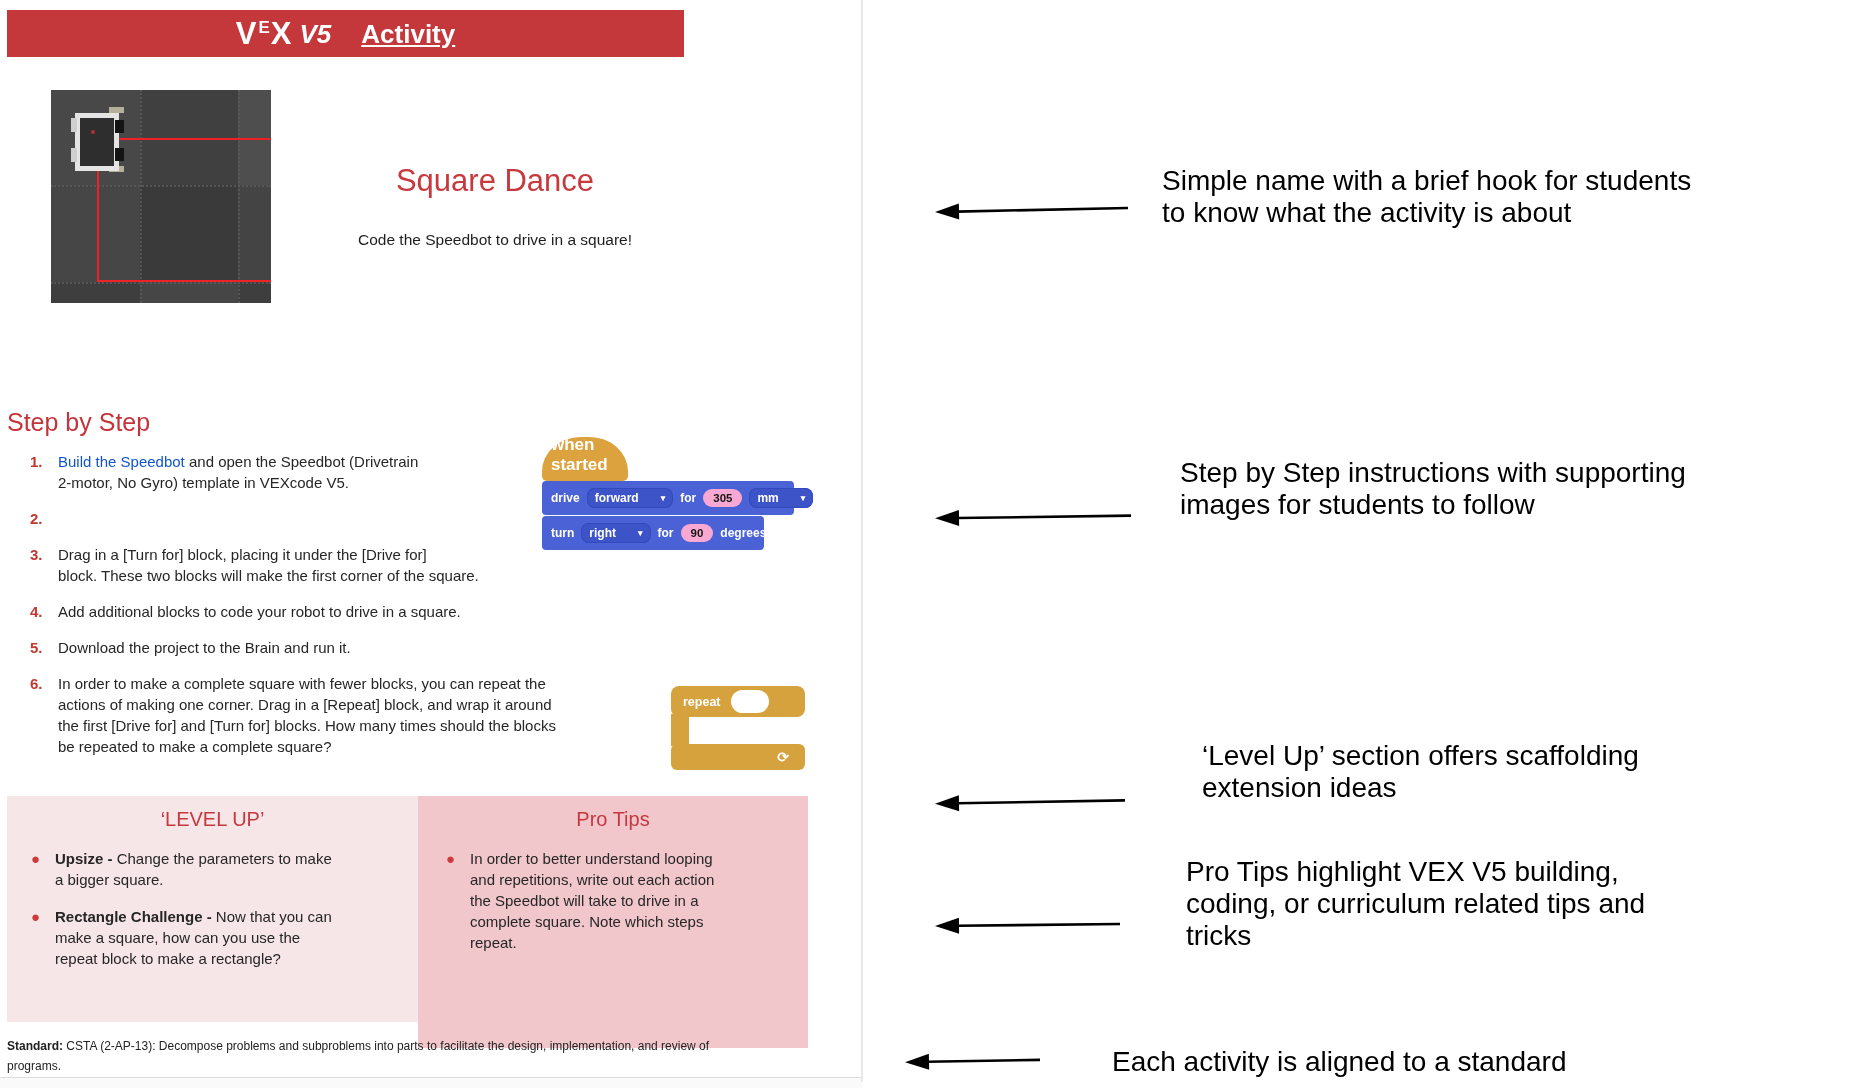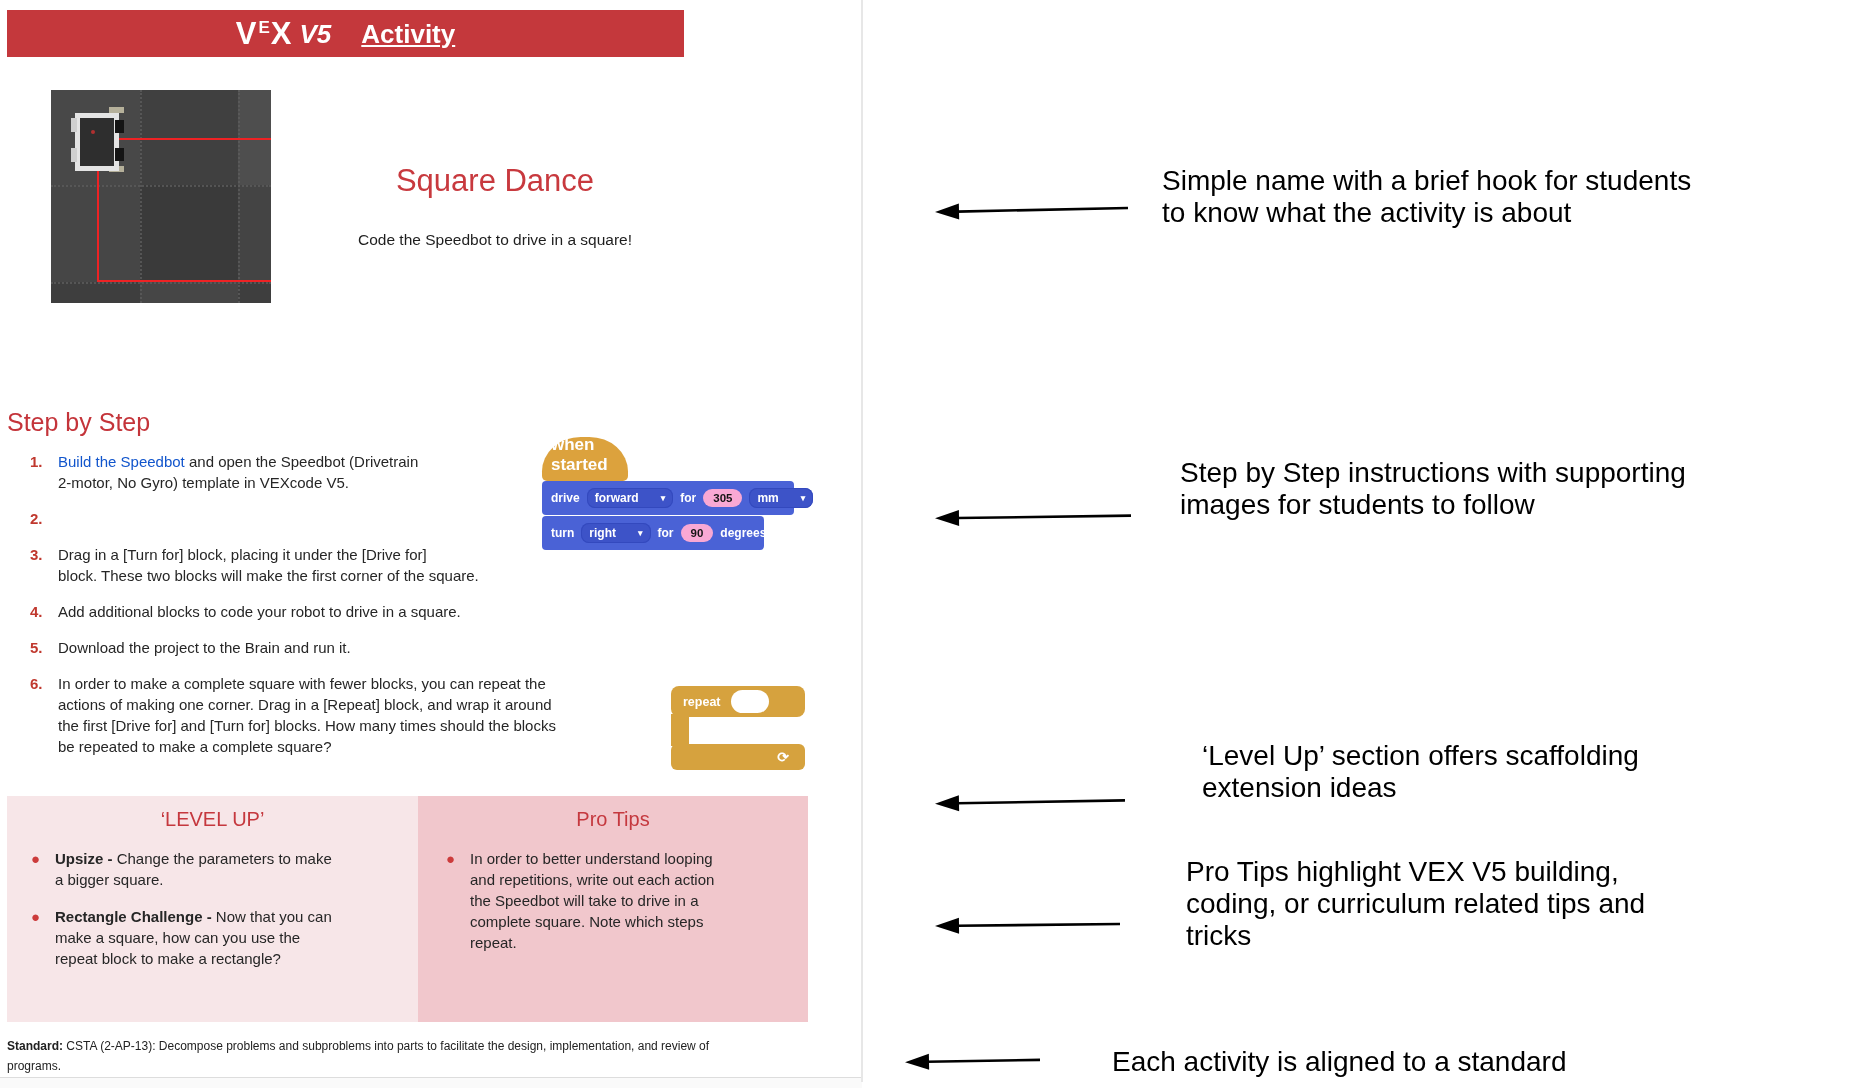--- a/index.html
+++ b/index.html
@@ -67,21 +67,21 @@
   .rep-top{position:absolute;left:0;top:0;width:134px;height:31px;background:#D6A23E;border-radius:8px;
            display:flex;align-items:center;gap:10px;padding-left:12px;box-sizing:border-box;}
   .rep-oval{width:38px;height:23px;background:#fff;border-radius:999px;}
   .rep-spine{position:absolute;left:0;top:28px;width:18px;height:32px;background:#D6A23E;}
   .rep-bot{position:absolute;left:0;top:58px;width:134px;height:26px;background:#D6A23E;border-radius:6px;
            display:flex;align-items:center;justify-content:flex-end;padding-right:16px;box-sizing:border-box;font-size:14px;}
   .repeat .lbl{font-size:12.5px;}
 
   
   .levelup{position:absolute;left:7px;top:796px;width:411px;height:226px;background:#F7E6E8;}
-  .protips{position:absolute;left:418px;top:796px;width:390px;height:226px;background:#F1C7CC;}
+  .protips{position:absolute;left:418px;top:796px;width:390px;height:252px;background:#F1C7CC;}
   .pink-h{position:absolute;left:0;top:12px;width:100%;text-align:center;font-size:20px;font-weight:500;color:#C5383E;}
   .bullets{position:absolute;left:24px;top:52px;}
   .bullet{display:flex;margin-bottom:16px;font-size:15px;line-height:21px;color:#262626;}
   .bullet .dot{flex:0 0 24px;color:#CC3B3B;font-size:15px;}
   .bullet .btxt{white-space:pre-line;}
   .bullet b{font-weight:700;}
 
   
   .standard{position:absolute;left:7px;top:1036px;width:850px;font-size:12px;line-height:20px;color:#222;white-space:pre-line;}
   .standard b{font-weight:700;}

